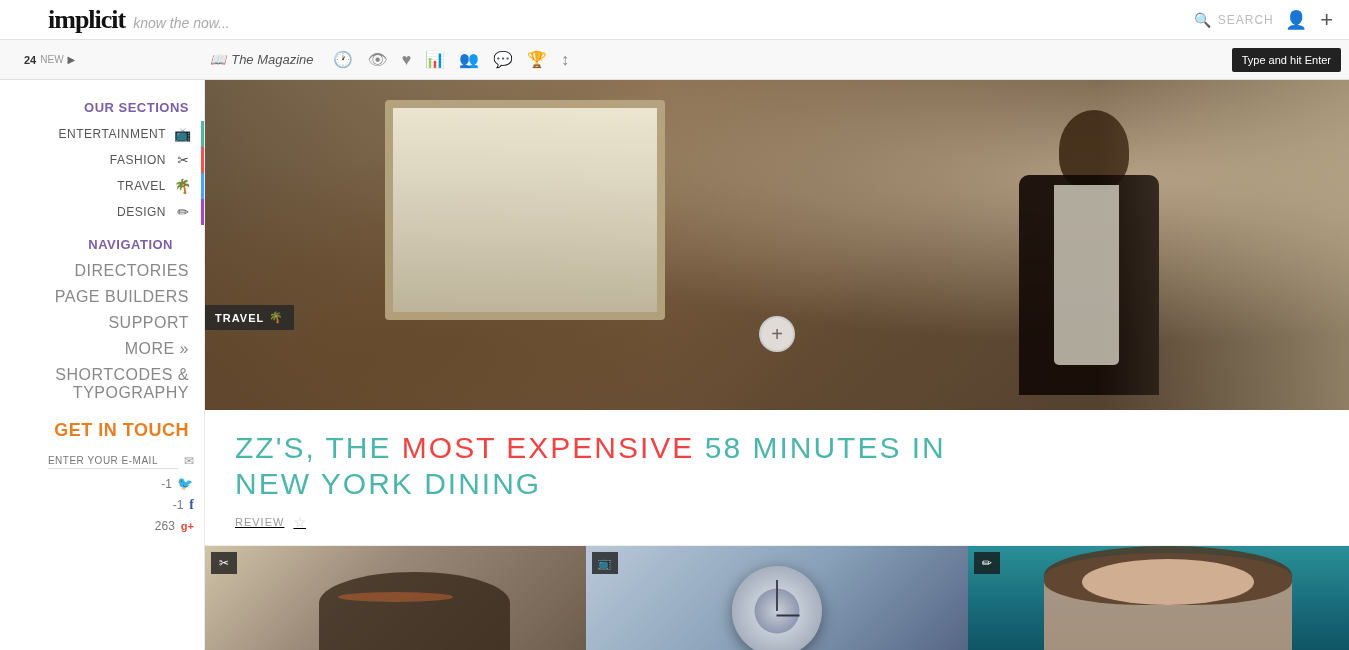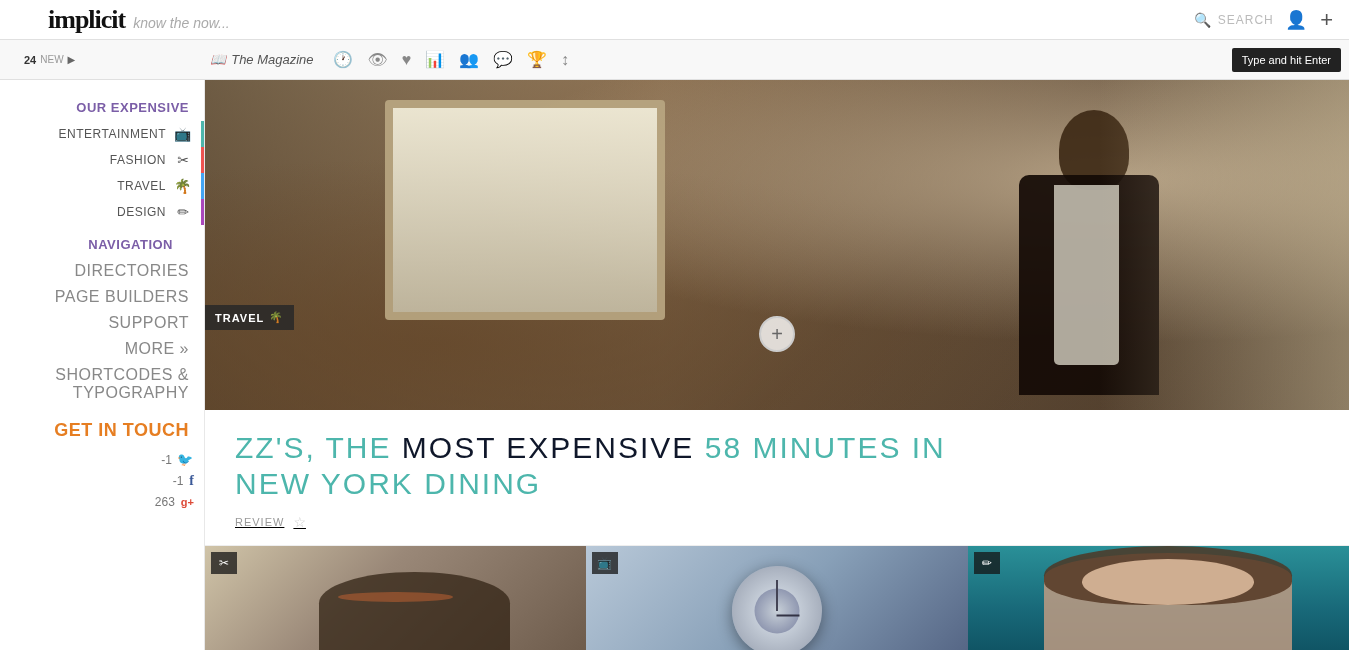--- a/index.html
+++ b/index.html
@@ -416,21 +416,21 @@
   <span class="toolbar-icon">🏆</span>
   <span class="toolbar-icon">↕</span>
   <div id="type-hint-box">
     <span>Type and hit Enter</span>
   </div>
 </div>
 
 <div id="layout">
 
   <div id="sidebar">
-    <div class="sidebar-section-title">OUR EXPENSIVE</div>
+    <div class="sidebar-section-title">OUR SECTIONS</div>
 
     <div class="sidebar-item">
       <span class="sidebar-item-label">ENTERTAINMENT</span>
       <span class="sidebar-item-icon">📺</span>
       <div class="sidebar-item-bar entertainment-bar"></div>
     </div>
 
     <div class="sidebar-item">
       <span class="sidebar-item-label">FASHION</span>
       <span class="sidebar-item-icon">✂</span>
@@ -452,20 +452,24 @@
     <div class="sidebar-nav-title">NAVIGATION</div>
 
     <div class="sidebar-nav-item">DIRECTORIES</div>
     <div class="sidebar-nav-item">PAGE BUILDERS</div>
     <div class="sidebar-nav-item">SUPPORT</div>
     <div class="sidebar-nav-item">MORE »</div>
     <div class="sidebar-nav-item">SHORTCODES &amp; TYPOGRAPHY</div>
 
     <div id="get-in-touch">GET IN TOUCH</div>
 
+    <div id="email-input-row">
+      <input id="email-input" type="text" placeholder="ENTER YOUR E-MAIL" style="">
+      <span id="email-icon">✉</span>
+    </div>
 
     <div class="social-row">
       <span class="social-count">-1</span>
       <span class="social-icon">🐦</span>
     </div>
     <div class="social-row">
       <span class="social-count">-1</span>
       <span class="social-icon fb" style="font-family:Georgia;font-weight:bold;font-size:14px;">f</span>
     </div>
     <div class="social-row">
@@ -499,21 +503,21 @@
         <span>🌴</span>
       </div>
 
       <div id="plus-circle">
         <span>+</span>
       </div>
     </div>
 
     <div id="article-title-section">
       <div id="article-main-title">
-        <span>ZZ'S, THE </span><span style="color:#0f172a;">MOST EXPENSIVE</span><span> 58 MINUTES IN</span><br>
+        <span>ZZ'S, THE </span><span style="color:#ef4444;">MOST EXPENSIVE</span><span> 58 MINUTES IN</span><br>
         <span>NEW YORK DINING</span>
       </div>
       <div id="review-row">
         <span id="review-label">REVIEW</span>
         <span id="review-star">☆</span>
       </div>
     </div>
 
     <div id="thumbnail-grid">
 

